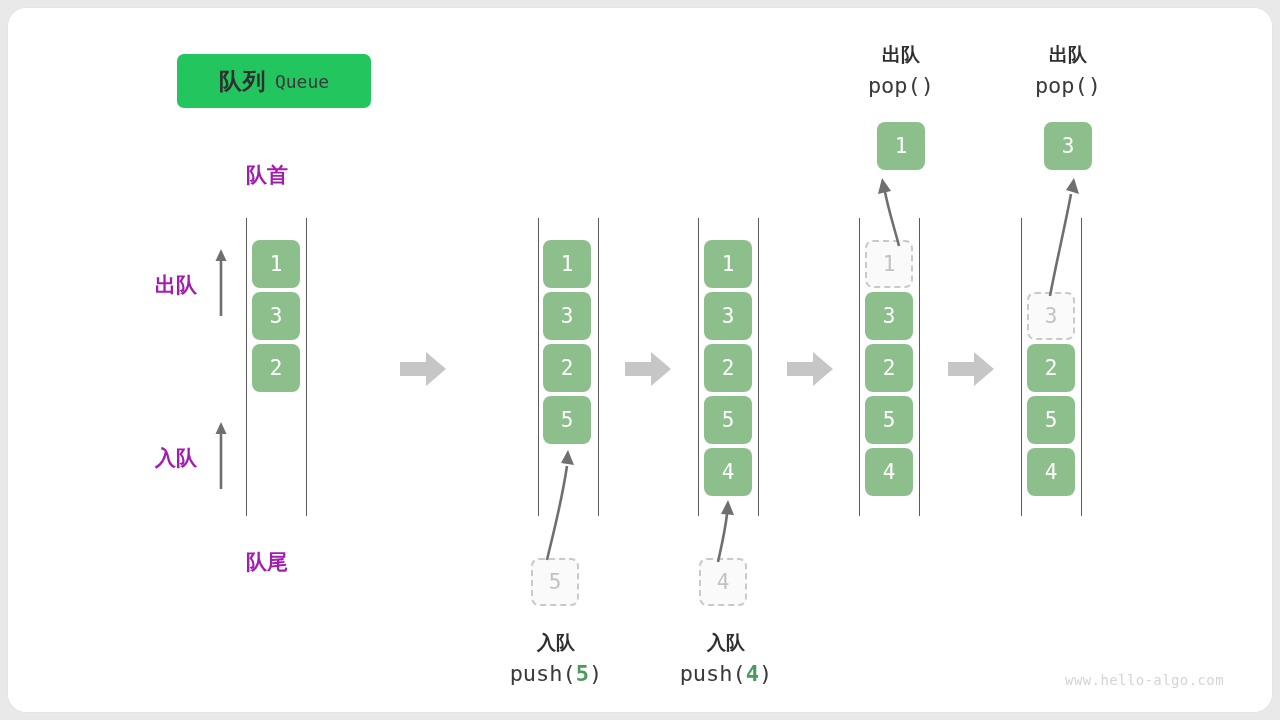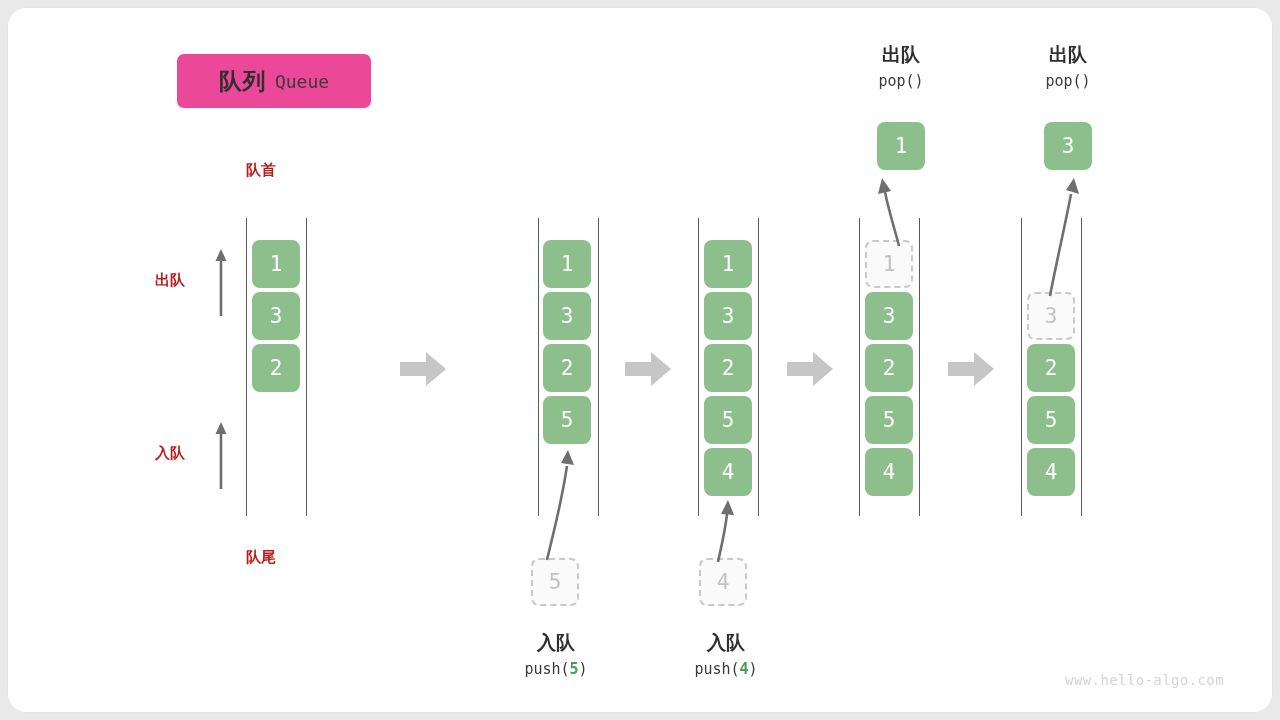--- a/index.html
+++ b/index.html
@@ -23,49 +23,49 @@
     border-radius: 18px;
     box-shadow: 0 0 0 1px #e4e4e4;
     overflow: hidden;
   }
   .abs { position: absolute; }
 
   
   #title-badge {
     left: 169px; top: 46px;
     width: 194px; height: 54px;
-    background: #ec4899;
+    background: #22c55e;
     border-radius: 7px;
     display: flex;
     align-items: center;
     justify-content: center;
     gap: 9px;
   }
   #title-badge .cn {
     font-size: 23px;
     font-weight: bold;
     color: #2f2f2f;
     letter-spacing: 0.5px;
   }
   #title-badge .en {
     font-family: "DejaVu Sans Mono", monospace;
     font-size: 18px;
     color: #3a3a3a;
   }
 
   
   .cn-label {
-    font-size: 15px;
+    font-size: 21px;
     font-weight: bold;
-    color: #b91c1c;
+    color: #a21caf;
     white-space: nowrap;
   }
   .mono-label {
     font-family: "DejaVu Sans Mono", monospace;
-    font-size: 15px;
+    font-size: 22px;
     color: #3a3a3a;
     white-space: nowrap;
   }
   .mono-label .num { color: #4a9a5a; font-weight: bold; }
   .op-caption {
     text-align: center;
     line-height: 1.55;
   }
   .op-caption .cn {
     font-size: 19px;

